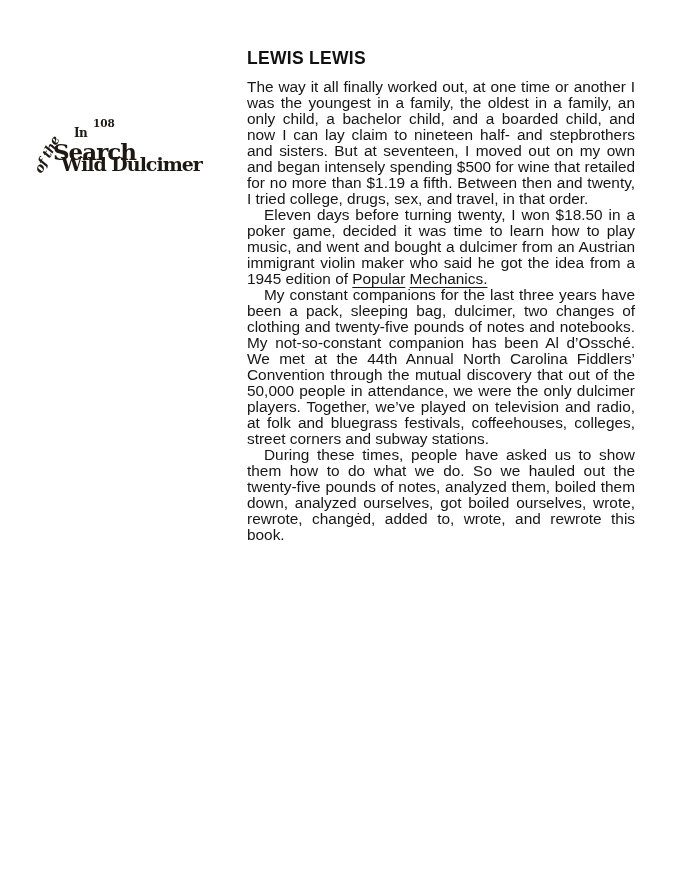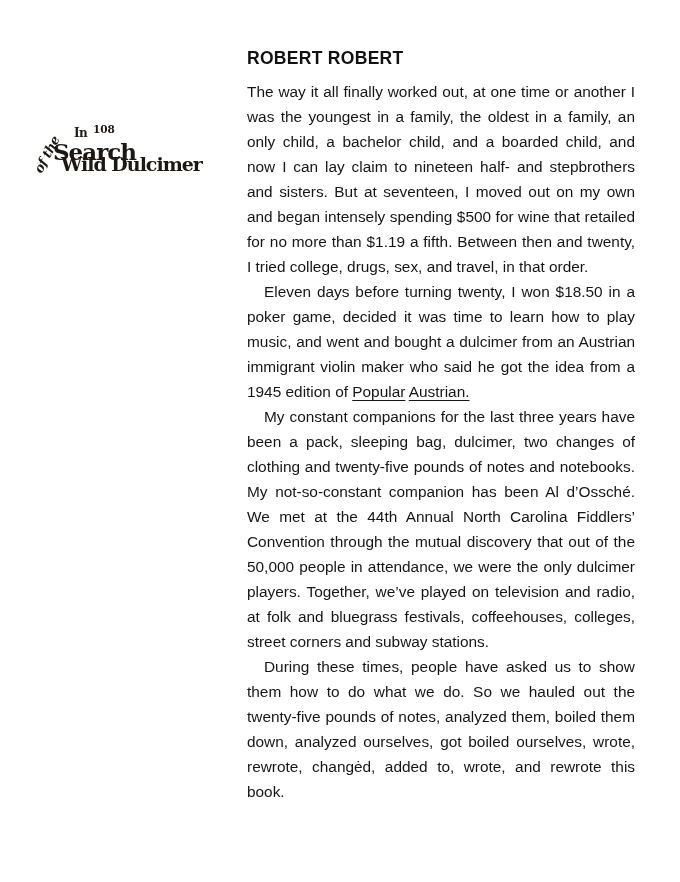--- a/index.html
+++ b/index.html
@@ -20,21 +20,21 @@
     top: 118px;
     width: 170px;
     height: 64px;
     color: #1e1813;
     font-family: "DejaVu Serif", serif;
     font-weight: bold;
     line-height: 1;
   }
   .logo span { position: absolute; white-space: nowrap; }
   .logo-in     { left: 46px; top: 9px;  font-size: 12px; letter-spacing: -0.5px; }
-  .logo-num    { left: 65px; top: 6px;  font-size: 10.5px; }
+  .logo-num    { left: 65px; top: 0;  font-size: 10.5px; }
   .logo-search { left: 25px; top: 22px; font-size: 23px; letter-spacing: -1px; }
   .logo-wild   { left: 33px; top: 37px; font-size: 19px; letter-spacing: -1px; }
   .logo-ofthe  {
     left: -1px; top: 30px;
     font-size: 13px;
     font-style: italic;
     letter-spacing: -0.5px;
     transform: rotate(-62deg);
     transform-origin: center center;
   }
@@ -50,21 +50,21 @@
   .author-heading {
     font-size: 17.5px;
     font-weight: bold;
     line-height: 20px;
     letter-spacing: 0.3px;
     color: #111111;
   }
   .body-text {
     margin-top: 11px;
     font-size: 15.4px;
-    line-height: 25px;
+    line-height: 16px;
     text-align: justify;
   }
   .body-text p { text-indent: 17px; }
   .body-text p:first-child { text-indent: 0; }
   .u { text-decoration: underline; text-underline-offset: 3px; }
 </style>
 </head>
 <body>
 
 <div class="page">
@@ -72,23 +72,23 @@
   <div class="logo">
     <span class="logo-ofthe">of the</span>
     <span class="logo-in">In</span>
     <span class="logo-num">108</span>
     <span class="logo-search">Search</span>
     <span class="logo-wild">Wild Dulcimer</span>
   </div>
 
   <div class="content">
     <div class="author-heading">
-      <div>ROBERT ROBERT</div>
+      <div>LEWIS LEWIS</div>
     </div>
     <div class="body-text">
         <p><span>The way it all finally worked out, at one time or another I was the youngest in a family, the oldest in a family, an only child, a bachelor child, and a boarded child, and now I can lay claim to nineteen half- and stepbrothers and sisters. But at seventeen, I moved out on my own and began intensely spending $500 for wine that retailed for no more than $1.19 a fifth. Between then and twenty, I tried college, drugs, sex, and travel, in that order.</span></p>
-        <p><span>Eleven days before turning twenty, I won $18.50 in a poker game, decided it was time to learn how to play music, and went and bought a dulcimer from an Austrian immigrant violin maker who said he got the idea from a 1945 edition of </span><span class="u">Popular</span><span> </span><span class="u">Austrian.</span></p>
+        <p><span>Eleven days before turning twenty, I won $18.50 in a poker game, decided it was time to learn how to play music, and went and bought a dulcimer from an Austrian immigrant violin maker who said he got the idea from a 1945 edition of </span><span class="u">Popular</span><span> </span><span class="u">Mechanics.</span></p>
         <p><span>My constant companions for the last three years have been a pack, sleeping bag, dulcimer, two changes of clothing and twenty-five pounds of notes and notebooks. My not-so-constant companion has been Al d’Ossché. We met at the 44th Annual North Carolina Fiddlers’ Convention through the mutual discovery that out of the 50,000 people in attendance, we were the only dulcimer players. Together, we’ve played on television and radio, at folk and bluegrass festivals, coffeehouses, colleges, street corners and subway stations.</span></p>
         <p><span>During these times, people have asked us to show them how to do what we do. So we hauled out the twenty-five pounds of notes, analyzed them, boiled them down, analyzed ourselves, got boiled ourselves, wrote, rewrote, changėd, added to, wrote, and rewrote this book.</span></p>
       </div>
   </div>
 
 </div>
 
 </body></html>

